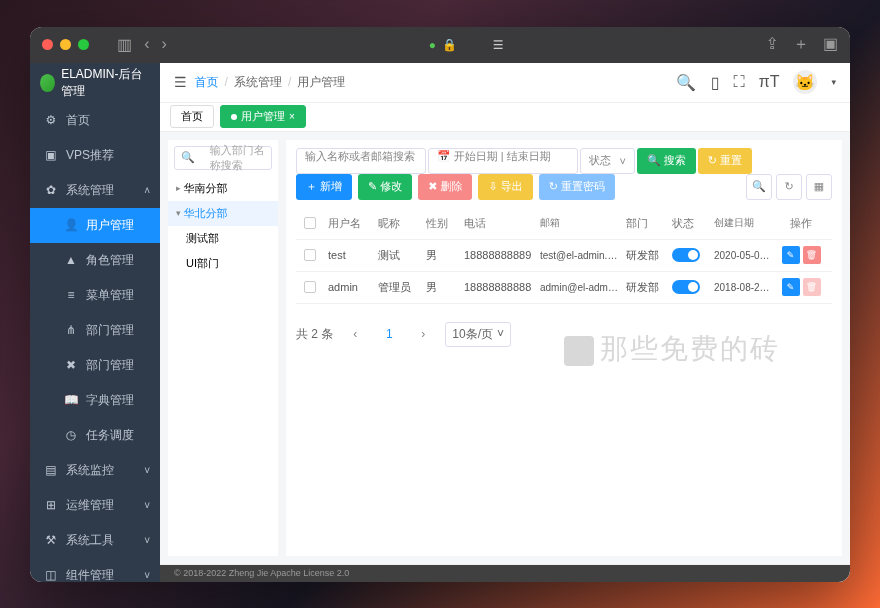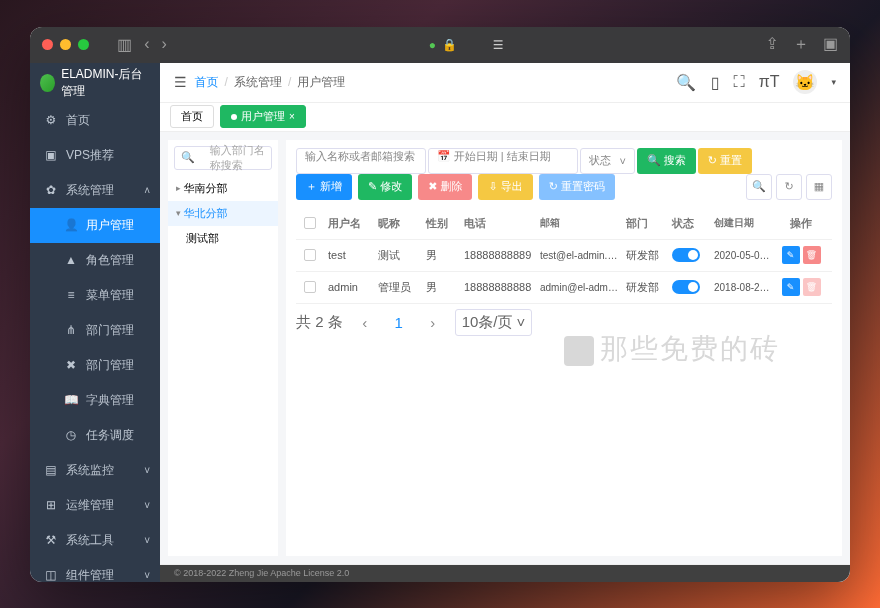--- a/index.html
+++ b/index.html
@@ -57,39 +57,39 @@
 .btn.add{background:#1890ff}
 .btn.edit{background:#1fb862}
 .btn.del{background:#f78989}
 .btn.exp{background:#f5c842}
 .btn.pwd{background:#85c1ff}
 .toolbar2{display:flex;gap:6px;margin-bottom:8px;align-items:center}
 .tool-right{margin-left:auto;display:flex;gap:4px}
 .sbtn{width:26px;height:26px;border:1px solid #dde;border-radius:3px;background:#fff;display:flex;align-items:center;justify-content:center;color:#888;font-size:11px;cursor:pointer}
 .table{font-size:11px;color:#555}
 .thead,.trow{display:flex;align-items:center;border-bottom:1px solid #f0f0f0;min-height:32px}
-.thead{color:#777;font-weight:700}
+.thead{color:#777;font-weight:400}
 .th,.td{padding:6px 4px;overflow:hidden;text-overflow:ellipsis;white-space:nowrap}
 .c-chk{width:28px;display:flex;justify-content:center}
 .c-user{width:50px}
 .c-nick{width:48px}
 .c-sex{width:38px}
 .c-tel{width:76px}
 .c-mail{width:86px;font-size:10px}
 .c-dept{width:46px}
 .c-stat{width:42px}
 .c-date{width:66px;font-size:10px}
 .c-op{width:50px;display:flex;gap:3px;justify-content:center}
 .chk{width:12px;height:12px;border:1px solid #ccc;border-radius:2px}
 .switch{width:28px;height:14px;background:#1890ff;border-radius:7px;position:relative}
 .switch::after{content:"";position:absolute;width:10px;height:10px;background:#fff;border-radius:50%;top:2px;right:2px}
 .opbtn{width:18px;height:18px;border-radius:2px;display:flex;align-items:center;justify-content:center;color:#fff;font-size:9px}
 .opbtn.e{background:#1890ff}.opbtn.d{background:#f78989}
 .opbtn.dl{background:#fbc5c5}
-.pager{display:flex;align-items:center;gap:10px;font-size:15px;color:#666;margin-top:5px}
+.pager{display:flex;align-items:center;gap:10px;font-size:12px;color:#666;margin-top:18px}
 .pbtn{width:24px;height:24px;display:flex;align-items:center;justify-content:center;color:#888;cursor:pointer}
 .pbtn.cur{color:#1890ff}
 .psize{border:1px solid #dde;border-radius:3px;padding:3px 6px;display:flex;align-items:center;gap:4px}
 .footer{height:18px;font-size:9px;color:#999;padding:3px 14px;background:#404040;border-top:1px solid #eee}
 .watermark{position:absolute;font-size:28px;color:#d8d8d8;font-weight:300;pointer-events:none;right:100px;top:330px;letter-spacing:2px}
 .wm-icon{display:inline-block;width:30px;height:30px;background:#d8d8d8;border-radius:4px;margin-right:6px;vertical-align:middle}
 </style>
 </head>
 <body>
 
@@ -229,20 +229,23 @@
               <div class="tree-node l1">
                 <span class="caret">▸</span>
                 <span>华南分部</span>
               </div>
               <div class="tree-node l1 sel">
                 <span class="caret">▾</span>
                 <span>华北分部</span>
               </div>
               <div class="tree-node l2">
                 <span>测试部</span>
+              </div>
+              <div class="tree-node l2">
+                <span>UI部门</span>
               </div>
             </div>
         </div>
 
         <div class="right-panel">
           <div class="toolbar">
             <div class="inp w1">输入名称或者邮箱搜索</div>
             <div class="inp w2">
               <span>📅</span>
               <span>开始日期</span> | 

